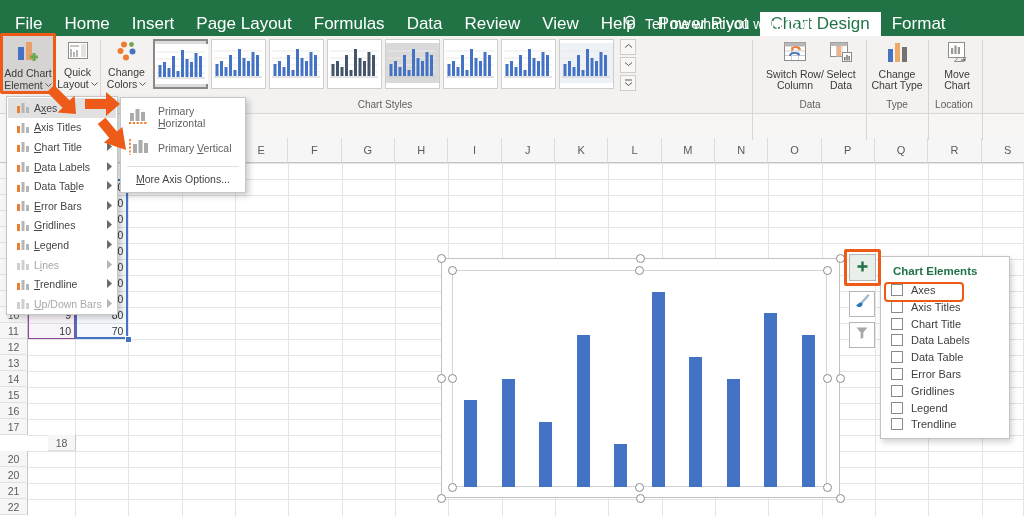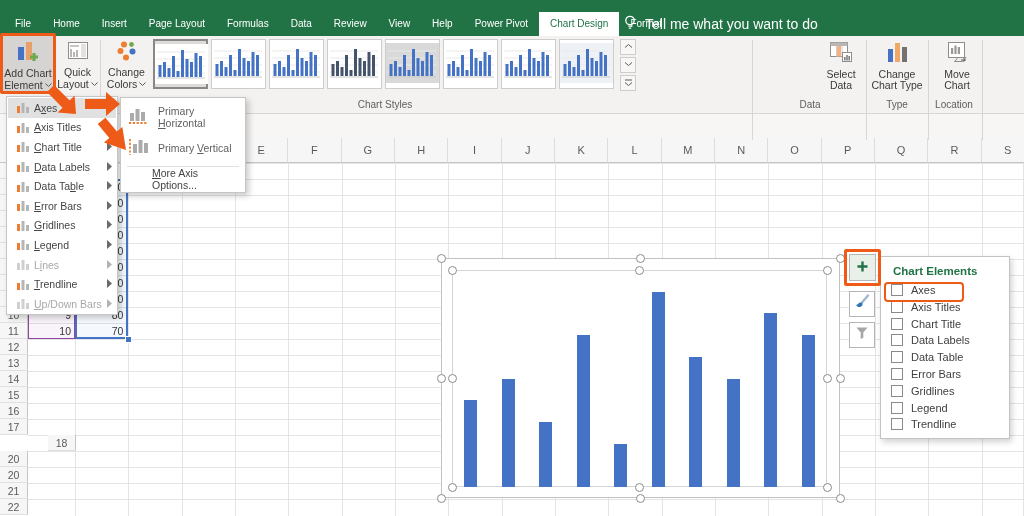--- a/index.html
+++ b/index.html
@@ -2,21 +2,21 @@
 <html><head>
 <meta charset="utf-8">
 <style>
   html,body{margin:0;padding:0;width:1024px;height:516px;overflow:hidden;
     font-family:"Liberation Sans",sans-serif;background:#fff;}
   #stage{position:relative;width:1024px;height:516px;}
   .abs{position:absolute;}
   
   #tabbar{position:absolute;left:0;top:0;width:1024px;height:36px;background:#217346;z-index:90;}
   #tabs{position:absolute;left:4px;top:12px;display:flex;height:24px;}
-  .tab{color:#fff;font-size:10px;line-height:24px;padding:0 11px;white-space:nowrap;cursor:default;}
+  .tab{color:#fff;font-size:17px;line-height:24px;padding:0 11px;white-space:nowrap;cursor:default;}
   .tab.active{background:#fff;color:#217346;}
   #tellme{position:absolute;top:12px;height:24px;display:flex;align-items:center;color:#fff;font-size:14px;gap:7px;}
   
   #ribbon{position:absolute;left:0;top:36px;width:1024px;height:77px;background:#f3f2f1;border-bottom:1px solid #d8d6d4;z-index:20;}
   .rbtn{position:absolute;text-align:center;font-size:10.5px;color:#3b3a39;line-height:11px;cursor:default;}
   .rbtn .ic{display:block;margin:3px auto 3px auto;}
   .chev{display:inline-block;width:7px;height:5px;vertical-align:1px;margin-left:2px;}
   .sep{position:absolute;top:4px;width:1px;height:100px;background:#d8d6d4;}
   .grplabel{position:absolute;top:63px;font-size:10px;color:#605e5c;text-align:center;transform:translateX(-50%);}
   .thumb{position:absolute;top:3px;width:55px;height:50px;background:#fff;border:1px solid #cfcdcb;box-sizing:border-box;}
@@ -273,20 +273,32 @@
         <svg width="9" height="8" viewBox="0 0 9 7">
           <line x1="1" y1="0.5" x2="8" y2="0.5" stroke="#5a5a5a"></line>
           <path d="M1 3l3.5 3L8 3" fill="none" stroke="#5a5a5a"></path>
         </svg>
       </div>
       <div class="sep" style="left:100px;"></div>
       <div class="sep" style="left:752px;"></div>
       <div class="sep" style="left:866px;"></div>
       <div class="sep" style="left:928px;"></div>
       <div class="sep" style="left:982px;"></div>
+      <div class="rbtn" style="left:757px;top:1px;width:76px;height:60px;"><span class="ic"><svg width="26" height="24" viewBox="0 0 26 24">
+            <rect x="2.5" y="2.5" width="21" height="18" fill="#fff" stroke="#8f8d8b"></rect>
+            <rect x="2.5" y="2.5" width="21" height="4" fill="#b9b7b5"></rect>
+            <line x1="9.5" y1="6" x2="9.5" y2="20" stroke="#d0cecc"></line>
+            <line x1="16.5" y1="6" x2="16.5" y2="20" stroke="#d0cecc"></line>
+            <line x1="3" y1="11" x2="23" y2="11" stroke="#d0cecc"></line>
+            <line x1="3" y1="15.5" x2="23" y2="15.5" stroke="#d0cecc"></line>
+            <path d="M8 16c0-4 8-4 9-1" fill="none" stroke="#4472C4" stroke-width="1.8"></path>
+            <path d="M17 12.5l1 3-3-.4z" fill="#4472C4"></path>
+            <path d="M18 10c0-3.5-7-3.5-8-1" fill="none" stroke="#ED7D31" stroke-width="1.8"></path>
+            <path d="M10 11.5l-1-3 3 .4z" fill="#ED7D31"></path>
+          </svg></span><span>Switch Row/<br>Column</span></div>
       <div class="rbtn" style="left:803px;top:1px;width:76px;height:60px;"><span class="ic"><svg width="26" height="24" viewBox="0 0 26 24">
             <rect x="2.5" y="2.5" width="17" height="14" fill="#fff" stroke="#8f8d8b"></rect>
             <rect x="2.5" y="2.5" width="17" height="3.5" fill="#b9b7b5"></rect>
             <rect x="8.5" y="6" width="4.5" height="10.5" fill="#F4B183"></rect>
             <line x1="8.5" y1="6" x2="8.5" y2="16.5" stroke="#d0cecc"></line>
             <line x1="14" y1="6" x2="14" y2="16.5" stroke="#d0cecc"></line>
             <rect x="14.5" y="12.5" width="9" height="9" fill="#fff" stroke="#8f8d8b"></rect>
             <rect x="16" y="17" width="1.6" height="3.5" fill="#7f7f7f"></rect>
             <rect x="18.2" y="15" width="1.6" height="5.5" fill="#7f7f7f"></rect>
             <rect x="20.4" y="16" width="1.6" height="4.5" fill="#7f7f7f"></rect>
@@ -665,20 +677,20 @@
       <div class="smitem" style="top:34px;height:31px;">
         <span class="smic"><svg width="22" height="18" viewBox="0 0 22 18">
             <line x1="2" y1="1" x2="2" y2="17" stroke="#ED7D31" stroke-width="1.8" stroke-dasharray="2.2 1.6"></line>
             <rect x="5" y="6" width="4" height="9" fill="#ababab"></rect>
             <rect x="10.5" y="2" width="4" height="13" fill="#ababab"></rect>
             <rect x="16" y="5" width="4" height="10" fill="#ababab"></rect>
           </svg></span>
         <span>Primary <u>V</u>ertical</span>
       </div>
       <div class="smsep" style="top:68px;"></div>
-      <div class="smitem" style="top:69px;height:23px;padding-left:30px;color:#444;">
+      <div class="smitem" style="top:69px;height:23px;padding-left:14px;color:#444;">
         <span><u>M</u>ore Axis Options...</span>
       </div>
     </div>
     <div class="hibox" style="left:0px;top:33px;width:56px;height:61px;border-width:3px;border-color:#EE5A18;z-index:150;"></div>
     <div class="hibox" style="left:844px;top:249px;width:37px;height:37px;border-width:3px;border-color:#EE5A18;"></div>
     <div class="hibox" style="left:884px;top:282px;width:80px;height:20px;border-width:2.5px;border-color:#EE5A18;border-radius:4px;"></div>
   </div>
 
 </body></html>

